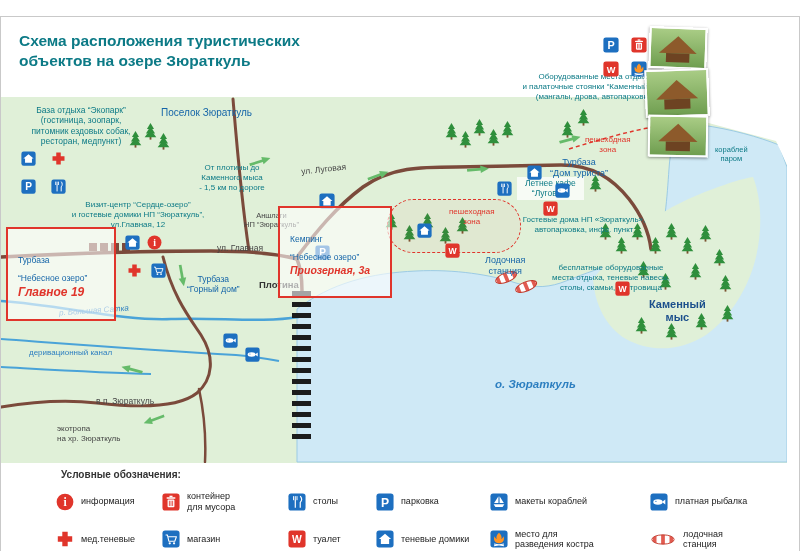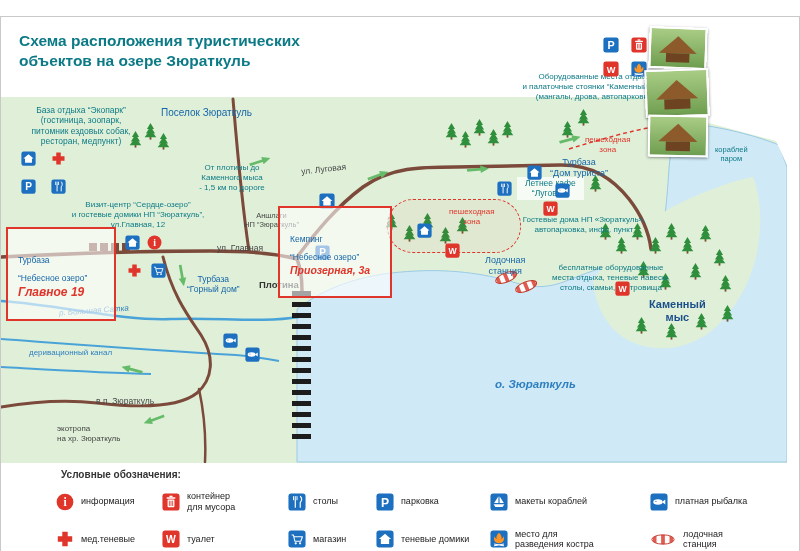--- a/index.html
+++ b/index.html
@@ -400,29 +400,29 @@
       <span class="legend-label">платная рыбалка</span>
     </div>
     <div class="legend-item">
       <svg width="18" height="18">
           <use href="#sym-med"></use>
         </svg>
       <span class="legend-label">мед.теневые</span>
     </div>
     <div class="legend-item">
       <svg width="18" height="18">
+          <use href="#sym-cart"></use>
+        </svg>
+      <span class="legend-label">магазин</span>
+    </div>
+    <div class="legend-item">
+      <svg width="18" height="18">
           <use href="#sym-toilet"></use>
         </svg>
       <span class="legend-label">туалет</span>
-    </div>
-    <div class="legend-item">
-      <svg width="18" height="18">
-          <use href="#sym-cart"></use>
-        </svg>
-      <span class="legend-label">магазин</span>
     </div>
     <div class="legend-item">
       <svg width="18" height="18">
           <use href="#sym-house"></use>
         </svg>
       <span class="legend-label">теневые домики</span>
     </div>
     <div class="legend-item">
       <svg width="18" height="18">
           <use href="#sym-fire"></use>

